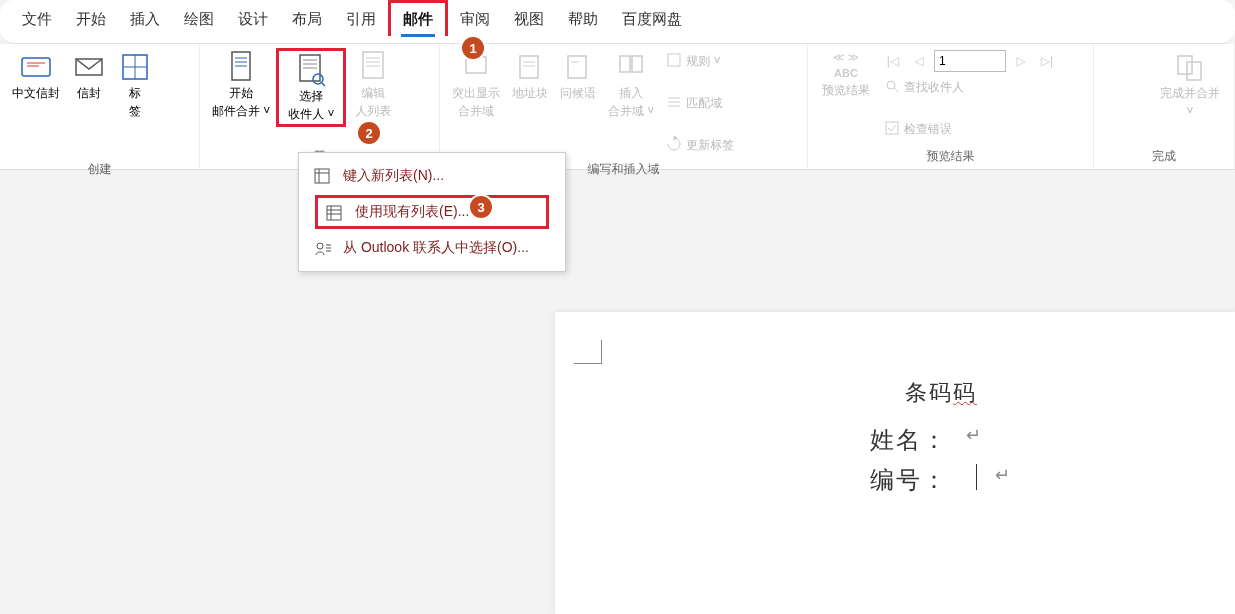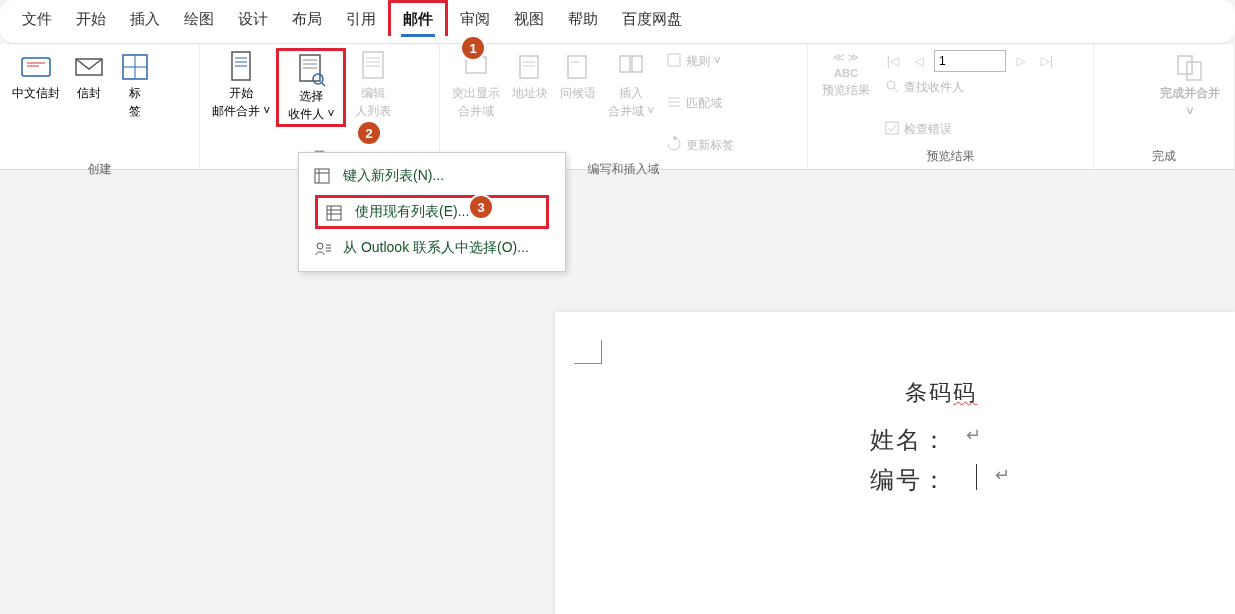--- a/index.html
+++ b/index.html
@@ -106,21 +106,21 @@
   width: 268px;
   background: #fff;
   border: 1px solid #ccc;
   box-shadow: 2px 2px 6px rgba(0,0,0,.15);
   padding: 6px 4px;
   z-index: 50;
 }
 .dropdown-item {
   display: flex; align-items: center; gap: 10px;
   padding: 8px 10px; font-size: 14px; cursor: pointer;
-  color: #14532d;
+  color: #7f1d1d;
 }
 .dropdown-item .dicon { width: 20px; display: inline-flex; justify-content: center; }
 .dropdown-item.chosen { border: 3px solid #d23; margin: 2px 12px; padding: 5px 7px; align-items: flex-end; }
 .step-badge {
   position: absolute;
   width: 22px; height: 22px; border-radius: 50%;
   background: #c64a1f; color: #fff;
   display: flex; align-items: center; justify-content: center;
   font-size: 13px; font-weight: bold;
   box-shadow: 0 0 0 2px #fff;
@@ -356,21 +356,21 @@
               <span>检查错误</span>
             </div>
           </div>
         </div>
       </div>
     </div>
     <div class="label">预览结果</div>
   </div>
 
   <div class="ribbon-group" style="flex:1;">
-    <div class="controls" style="justify-content:flex-end;font-weight:bold;">
+    <div class="controls" style="justify-content:flex-end;">
       <div class="big-btn dim" style="min-width:76px;">
         <span class="icon">
           <svg width="32" height="30" viewBox="0 0 32 30">
               <rect x="4" y="4" width="14" height="18" fill="none" stroke="#ccc" stroke-width="1.5"></rect>
               <rect x="13" y="10" width="14" height="18" fill="none" stroke="#ccc" stroke-width="1.5"></rect>
             </svg>
         </span>
         <div>完成并合并</div>
         <div>˅</div>
       </div>

